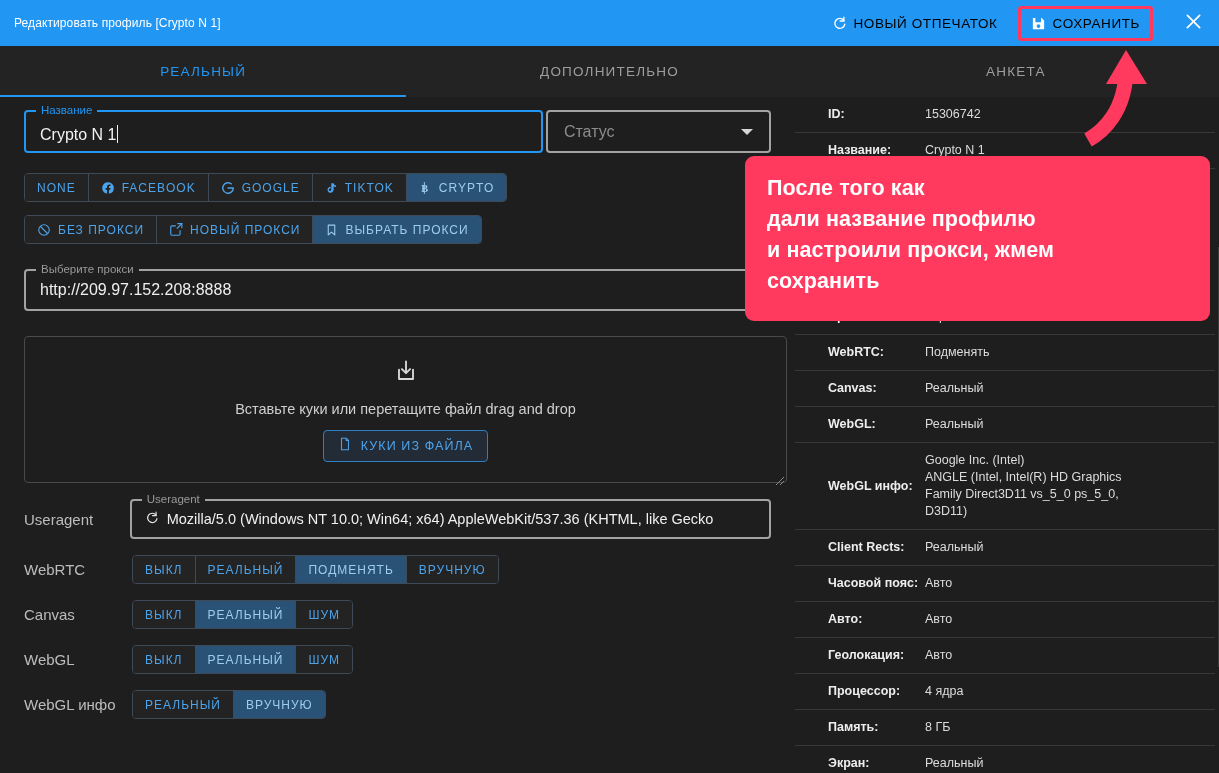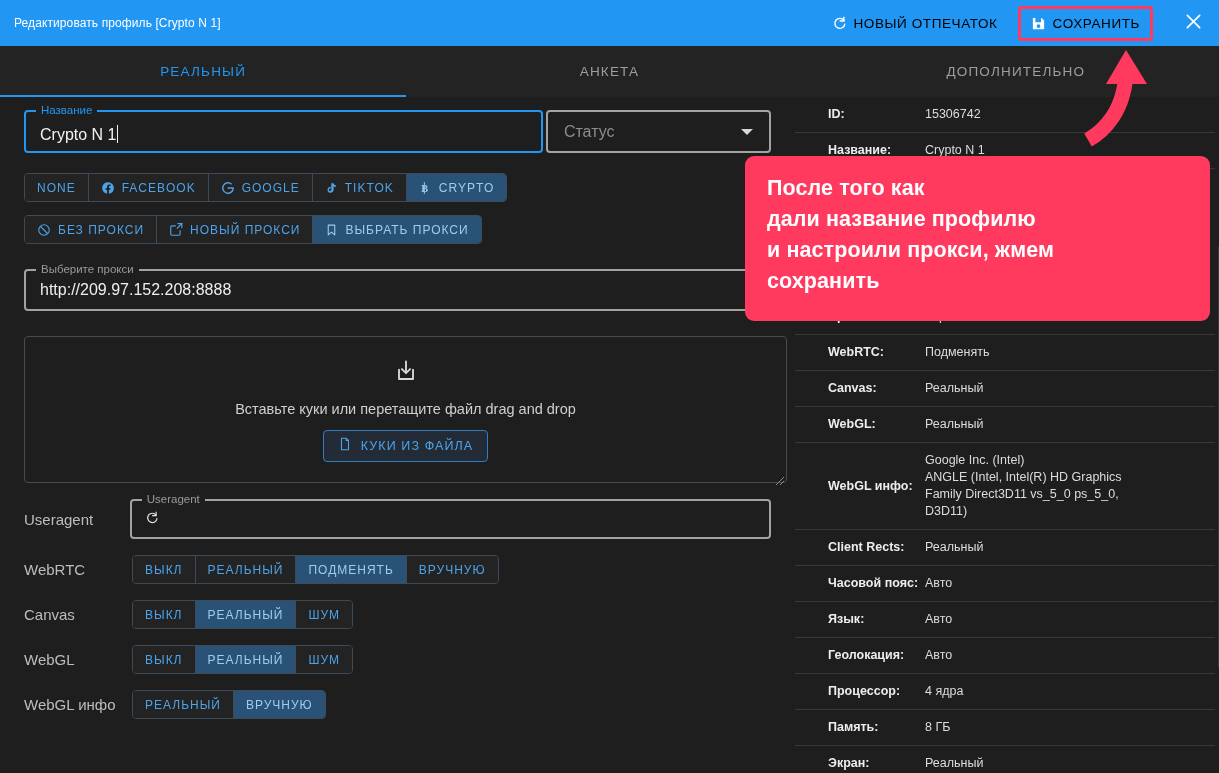--- a/index.html
+++ b/index.html
@@ -207,22 +207,22 @@
           <svg width="21" height="21" viewBox="0 0 24 24" stroke="#fff" stroke-width="2" stroke-linecap="round">
             <path d="M5 5l14 14M19 5L5 19"></path>
             </svg>
         </span>
       </div>
     </div>
   </div>
 
   <div class="tabs">
     <div class="tab active">РЕАЛЬНЫЙ</div>
+    <div class="tab">ДОПОЛНИТЕЛЬНО</div>
     <div class="tab">АНКЕТА</div>
-    <div class="tab">ДОПОЛНИТЕЛЬНО</div>
   </div>
 
   <div class="left">
 
     <div class="fieldrow">
       <div class="outl focus" id="name-field">
         <div class="lgd">Название</div>
         <div class="inpval"><span>Crypto N 1</span><span class="caret"></span></div>
       </div>
 
@@ -343,20 +343,21 @@
       <div class="lbl">Useragent</div>
       <div class="outl" id="ua-field">
         <div class="lgd">Useragent</div>
         <div class="uv">
           <span>
             <svg width="14" height="14" viewBox="0 0 24 24" fill="none" stroke="#e4e4e4" stroke-width="2" stroke-linecap="round">
                 <path d="M19 7a8 8 0 1 0 1.5 6"></path>
                 <path d="M19 2v6h-6"></path>
               </svg>
           </span>
+          <span>Mozilla/5.0 (Windows NT 10.0; Win64; x64) AppleWebKit/537.36 (KHTML, like Gecko</span>
         </div>
       </div>
     </div>
 
     
     <div class="srow">
       <div class="lbl">WebRTC</div>
       <div class="seg">
         <div class="s">ВЫКЛ</div>
         <div class="s">РЕАЛЬНЫЙ</div>
@@ -429,21 +430,21 @@
     </div>
     <div class="irow">
       <div class="k">Client Rects:</div>
       <div class="v">Реальный</div>
     </div>
     <div class="irow">
       <div class="k">Часовой пояс:</div>
       <div class="v">Авто</div>
     </div>
     <div class="irow">
-      <div class="k">Язык:</div>
+      <div class="k">Авто:</div>
       <div class="v">Авто</div>
     </div>
     <div class="irow">
       <div class="k">Геолокация:</div>
       <div class="v">Авто</div>
     </div>
     <div class="irow">
       <div class="k">Процессор:</div>
       <div class="v">4 ядра</div>
     </div>

